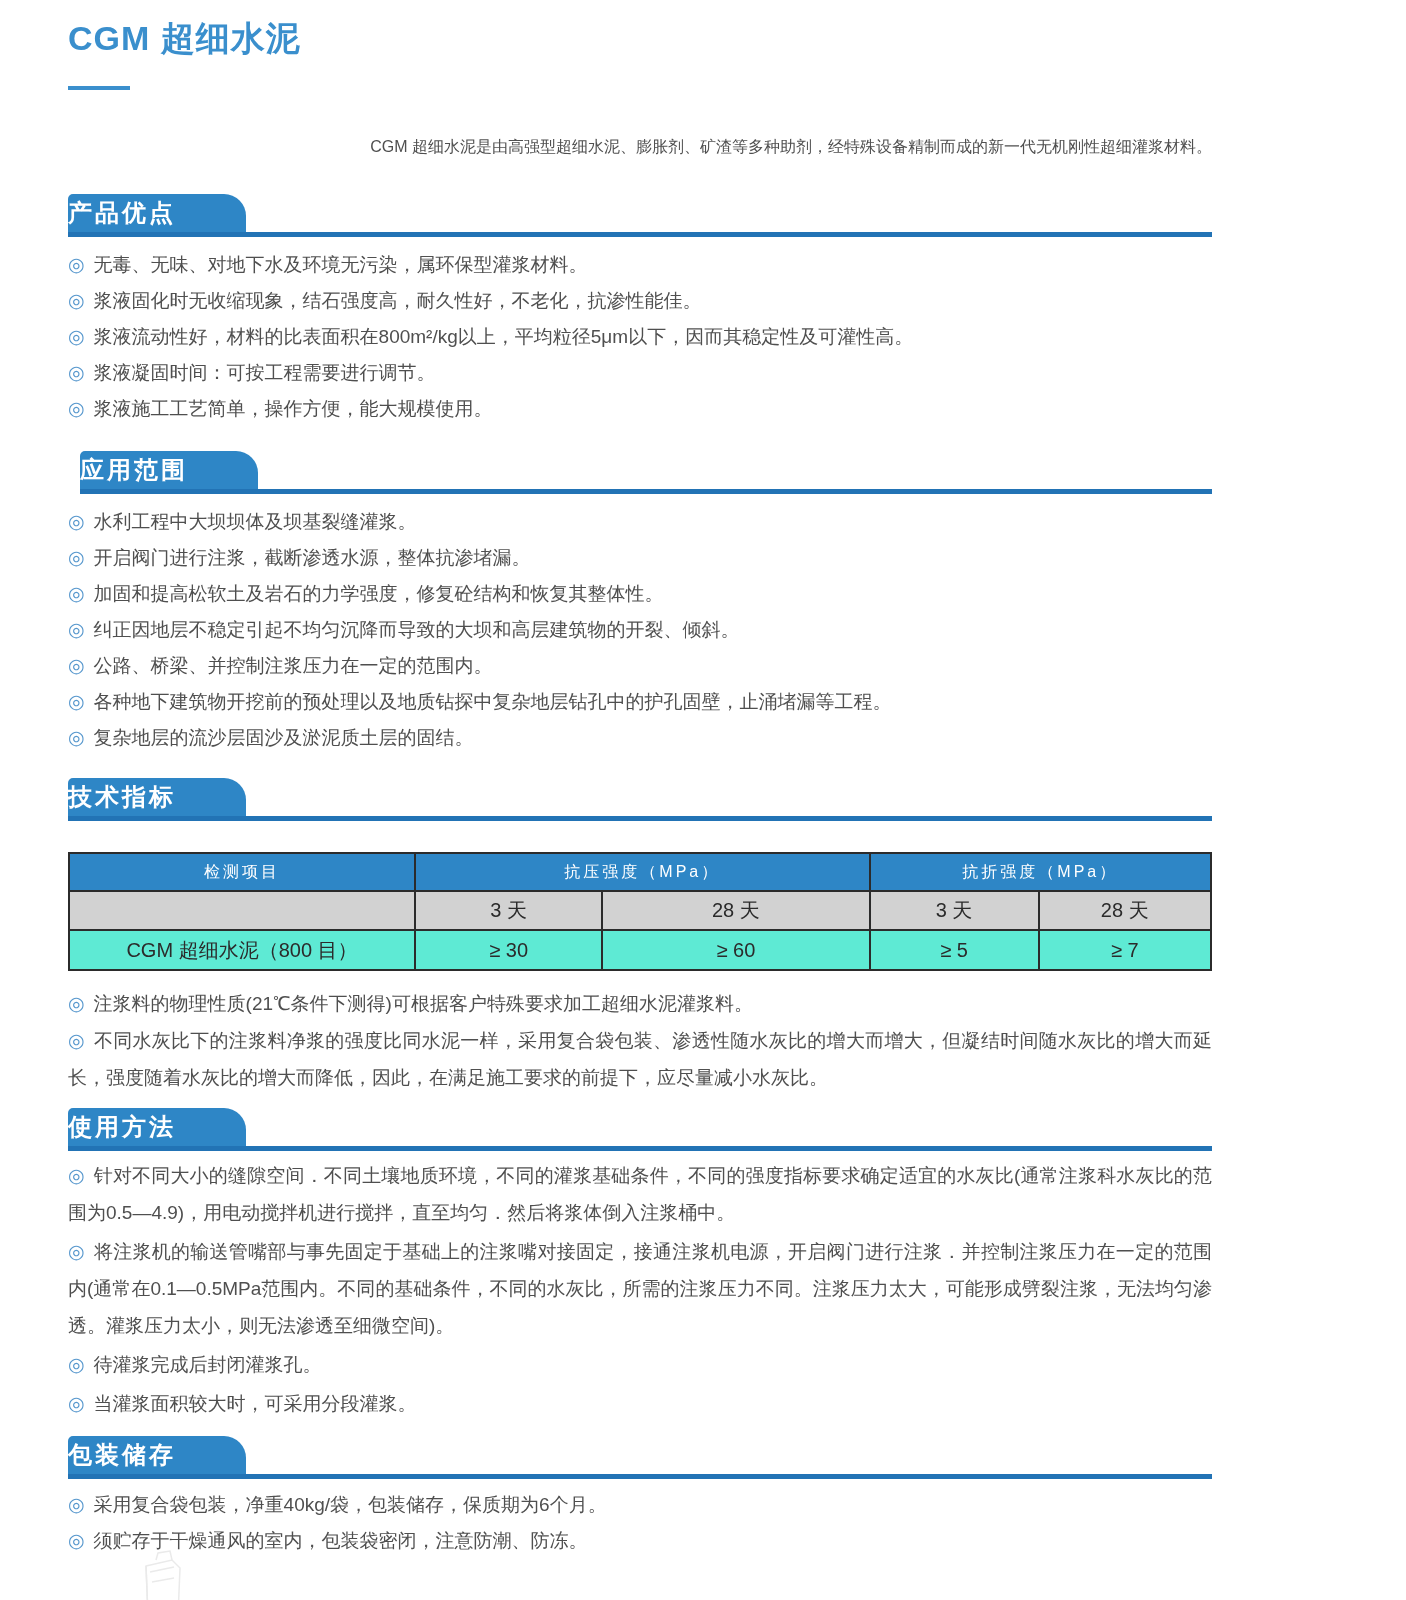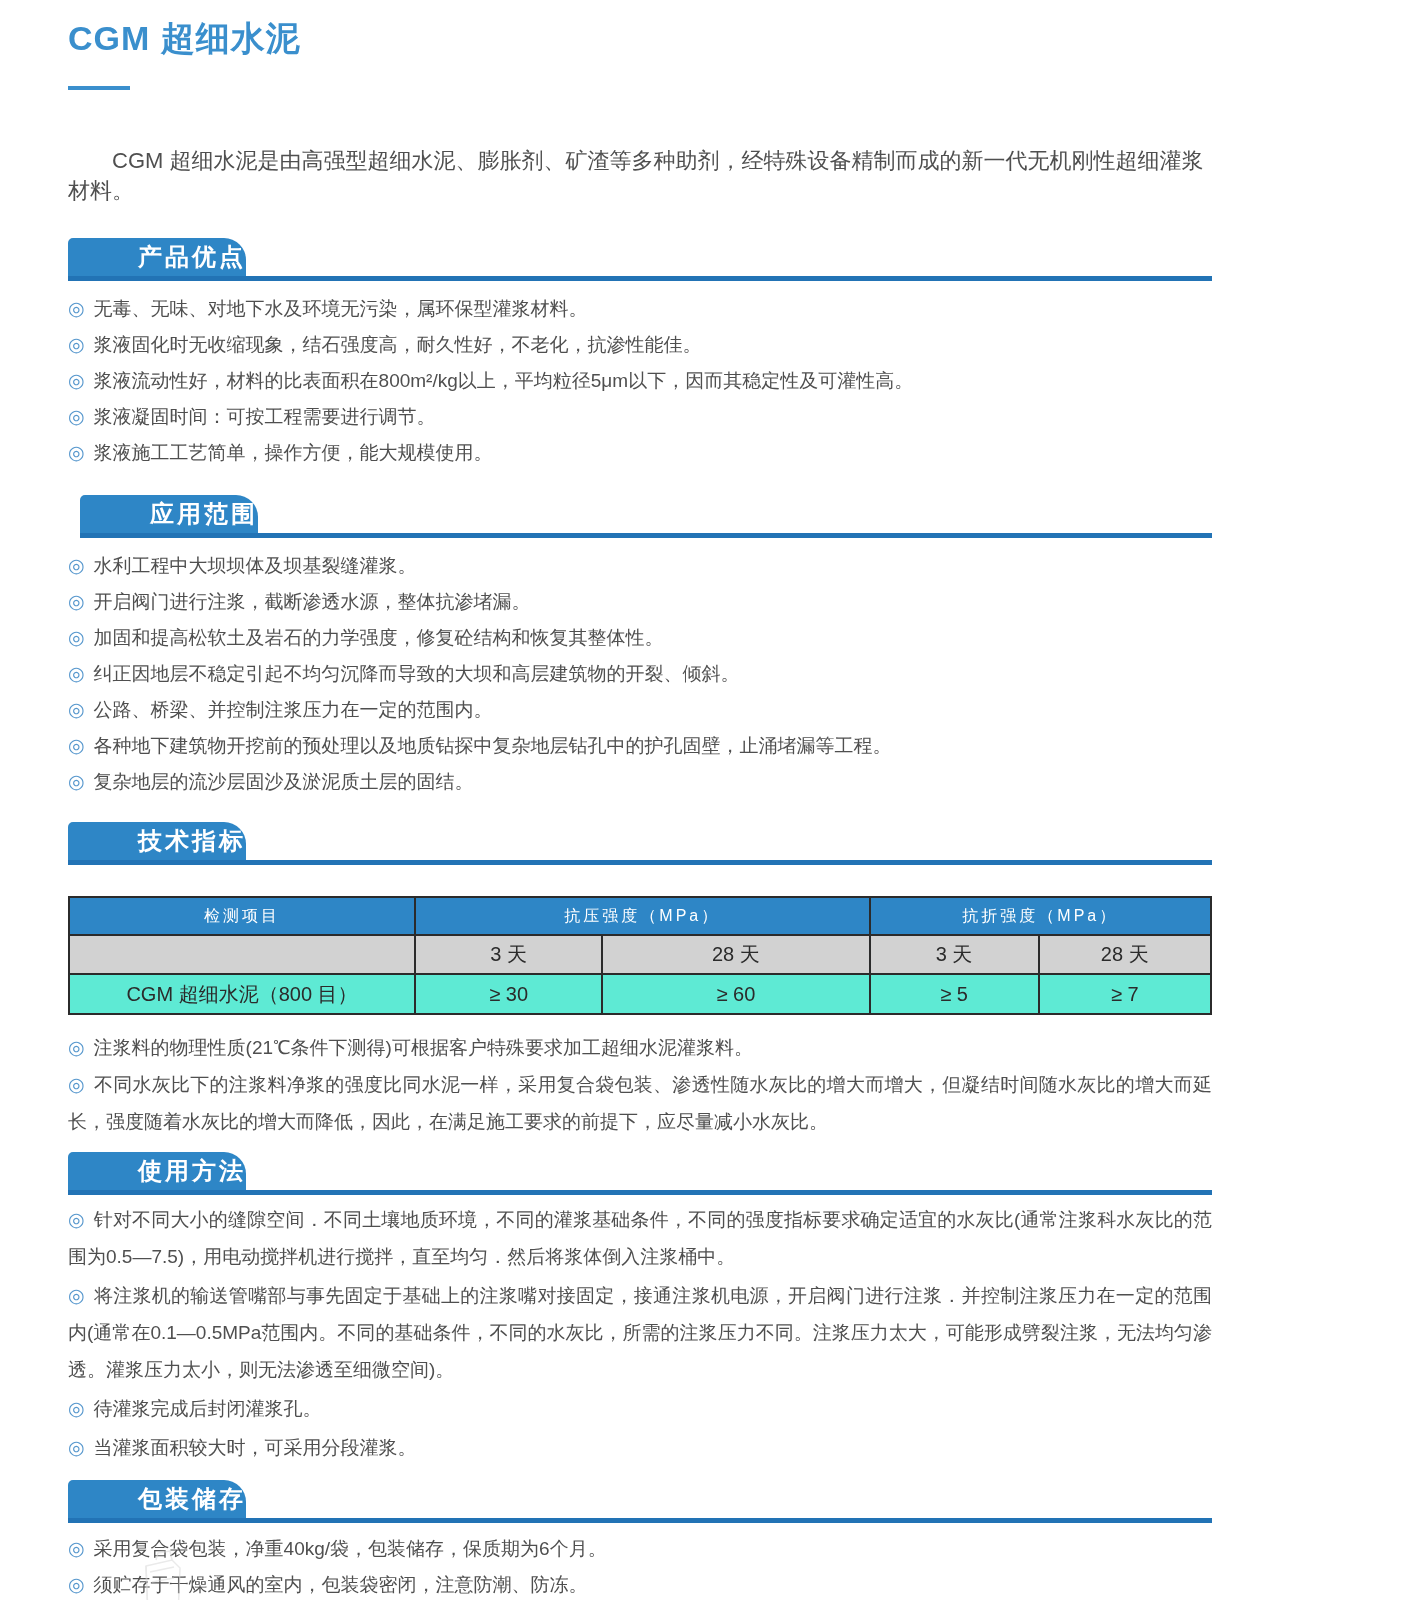--- a/index.html
+++ b/index.html
@@ -19,32 +19,32 @@
   }
   .page{width:1280px;height:1600px;padding:14px 68px 0 68px;position:relative;}
 
   h1.title{
     font-size:34px;line-height:48px;font-weight:bold;color:var(--title-blue);
     letter-spacing:1px;
   }
   .title-dash{width:62px;height:4px;background:var(--title-blue);margin-top:24px;}
 
   p.intro{
-    margin-top:56px;font-size:22px;line-height:30px;text-indent:2em;color:var(--body-text);
+    margin-top:42px;font-size:16px;line-height:30px;text-indent:2em;color:var(--body-text);text-align:right;
   }
 
   .section-header{margin-top:32px;}
   .section-header.sh2{margin-top:24px;padding-left:12px;}
   .section-header.sh3{margin-top:22px;}
   .section-header.sh4{margin-top:12px;}
   .section-header.sh5{margin-top:14px;}
   .tab{
     width:178px;height:38px;background:var(--accent-blue);
     border-radius:5px 22px 0 0;
-    display:flex;align-items:center;justify-content:flex-end;
+    display:flex;align-items:center;justify-content:flex-start;
     color:#ffffff;font-size:24px;font-weight:bold;letter-spacing:3px;
   }
   .rule{height:5px;background:var(--rule-blue);width:100%;}
 
   .bullets{margin-top:10px;}
   .bullets .bullet{
     font-size:19px;line-height:36px;color:var(--body-text);text-align:justify;
   }
   .bullets .bi{
     color:var(--bullet-blue);font-size:19px;margin-right:9px;
@@ -160,21 +160,21 @@
       <p class="bullet"><span class="bi">◎</span><span class="bt">不同水灰比下的注浆料净浆的强度比同水泥一样，采用复合袋包装、渗透性随水灰比的增大而增大，但凝结时间随水灰比的增大而延长，强度随着水灰比的增大而降低，因此，在满足施工要求的前提下，应尽量减小水灰比。</span></p>
     </div>
 
   <div class="section-header sh4">
     <div class="tab">
       <span>使用方法</span>
     </div>
     <div class="rule"></div>
   </div>
   <div class="bullets usage loose">
-      <p class="bullet"><span class="bi">◎</span><span class="bt">针对不同大小的缝隙空间．不同土壤地质环境，不同的灌浆基础条件，不同的强度指标要求确定适宜的水灰比(通常注浆科水灰比的范围为0.5—7.5)，用电动搅拌机进行搅拌，直至均匀．然后将浆体倒入注浆桶中。</span></p>
+      <p class="bullet"><span class="bi">◎</span><span class="bt">针对不同大小的缝隙空间．不同土壤地质环境，不同的灌浆基础条件，不同的强度指标要求确定适宜的水灰比(通常注浆科水灰比的范围为0.5—4.9)，用电动搅拌机进行搅拌，直至均匀．然后将浆体倒入注浆桶中。</span></p>
       <p class="bullet"><span class="bi">◎</span><span class="bt">将注浆机的输送管嘴部与事先固定于基础上的注浆嘴对接固定，接通注浆机电源，开启阀门进行注浆．并控制注浆压力在一定的范围内(通常在0.1—0.5MPa范围内。不同的基础条件，不同的水灰比，所需的注浆压力不同。注浆压力太大，可能形成劈裂注浆，无法均匀渗透。灌浆压力太小，则无法渗透至细微空间)。</span></p>
       <p class="bullet"><span class="bi">◎</span><span class="bt">待灌浆完成后封闭灌浆孔。</span></p>
       <p class="bullet"><span class="bi">◎</span><span class="bt">当灌浆面积较大时，可采用分段灌浆。</span></p>
     </div>
 
   <div class="section-header sh5">
     <div class="tab">
       <span>包装储存</span>
     </div>
     <div class="rule"></div>

